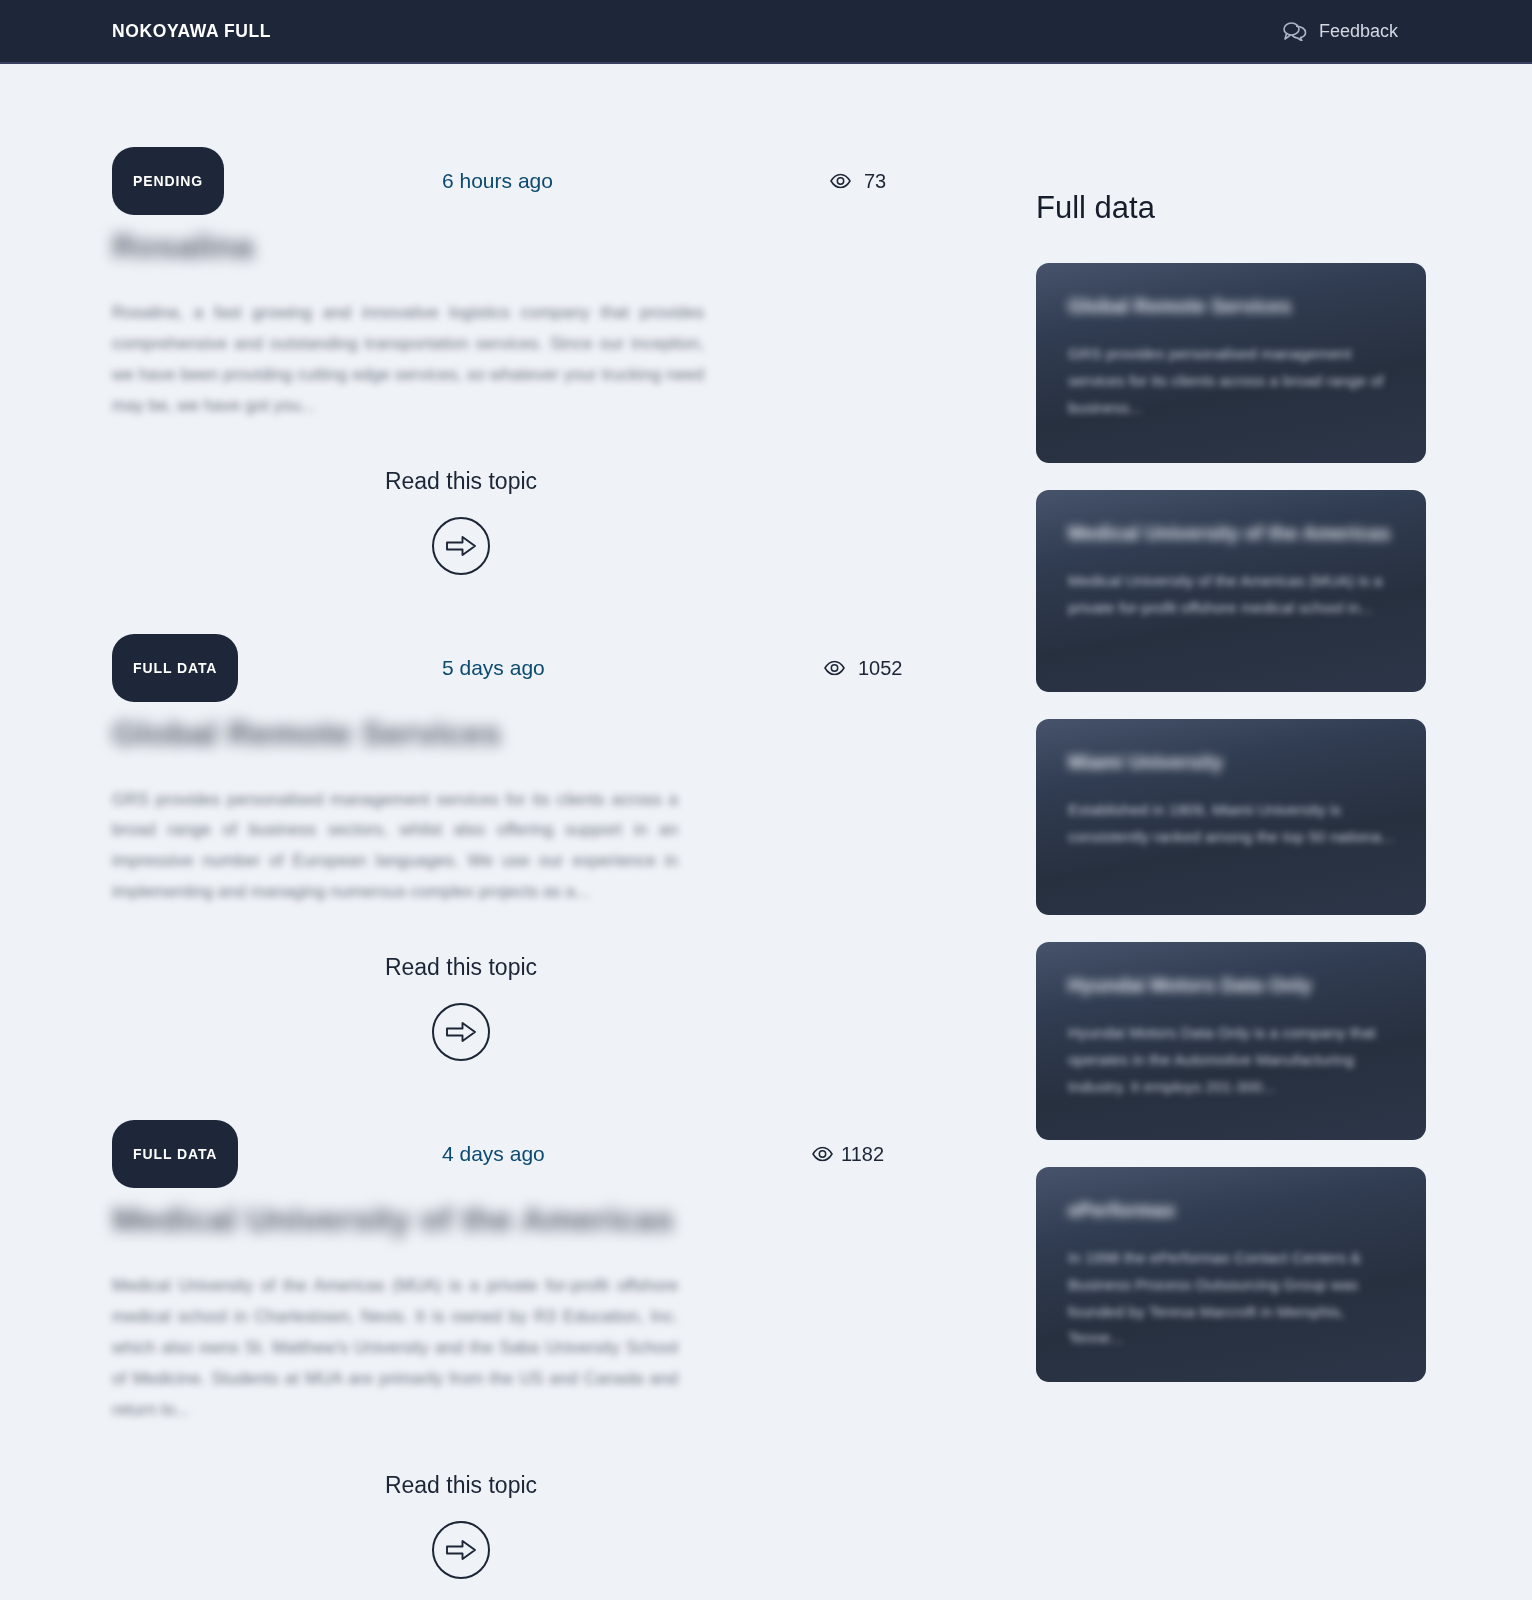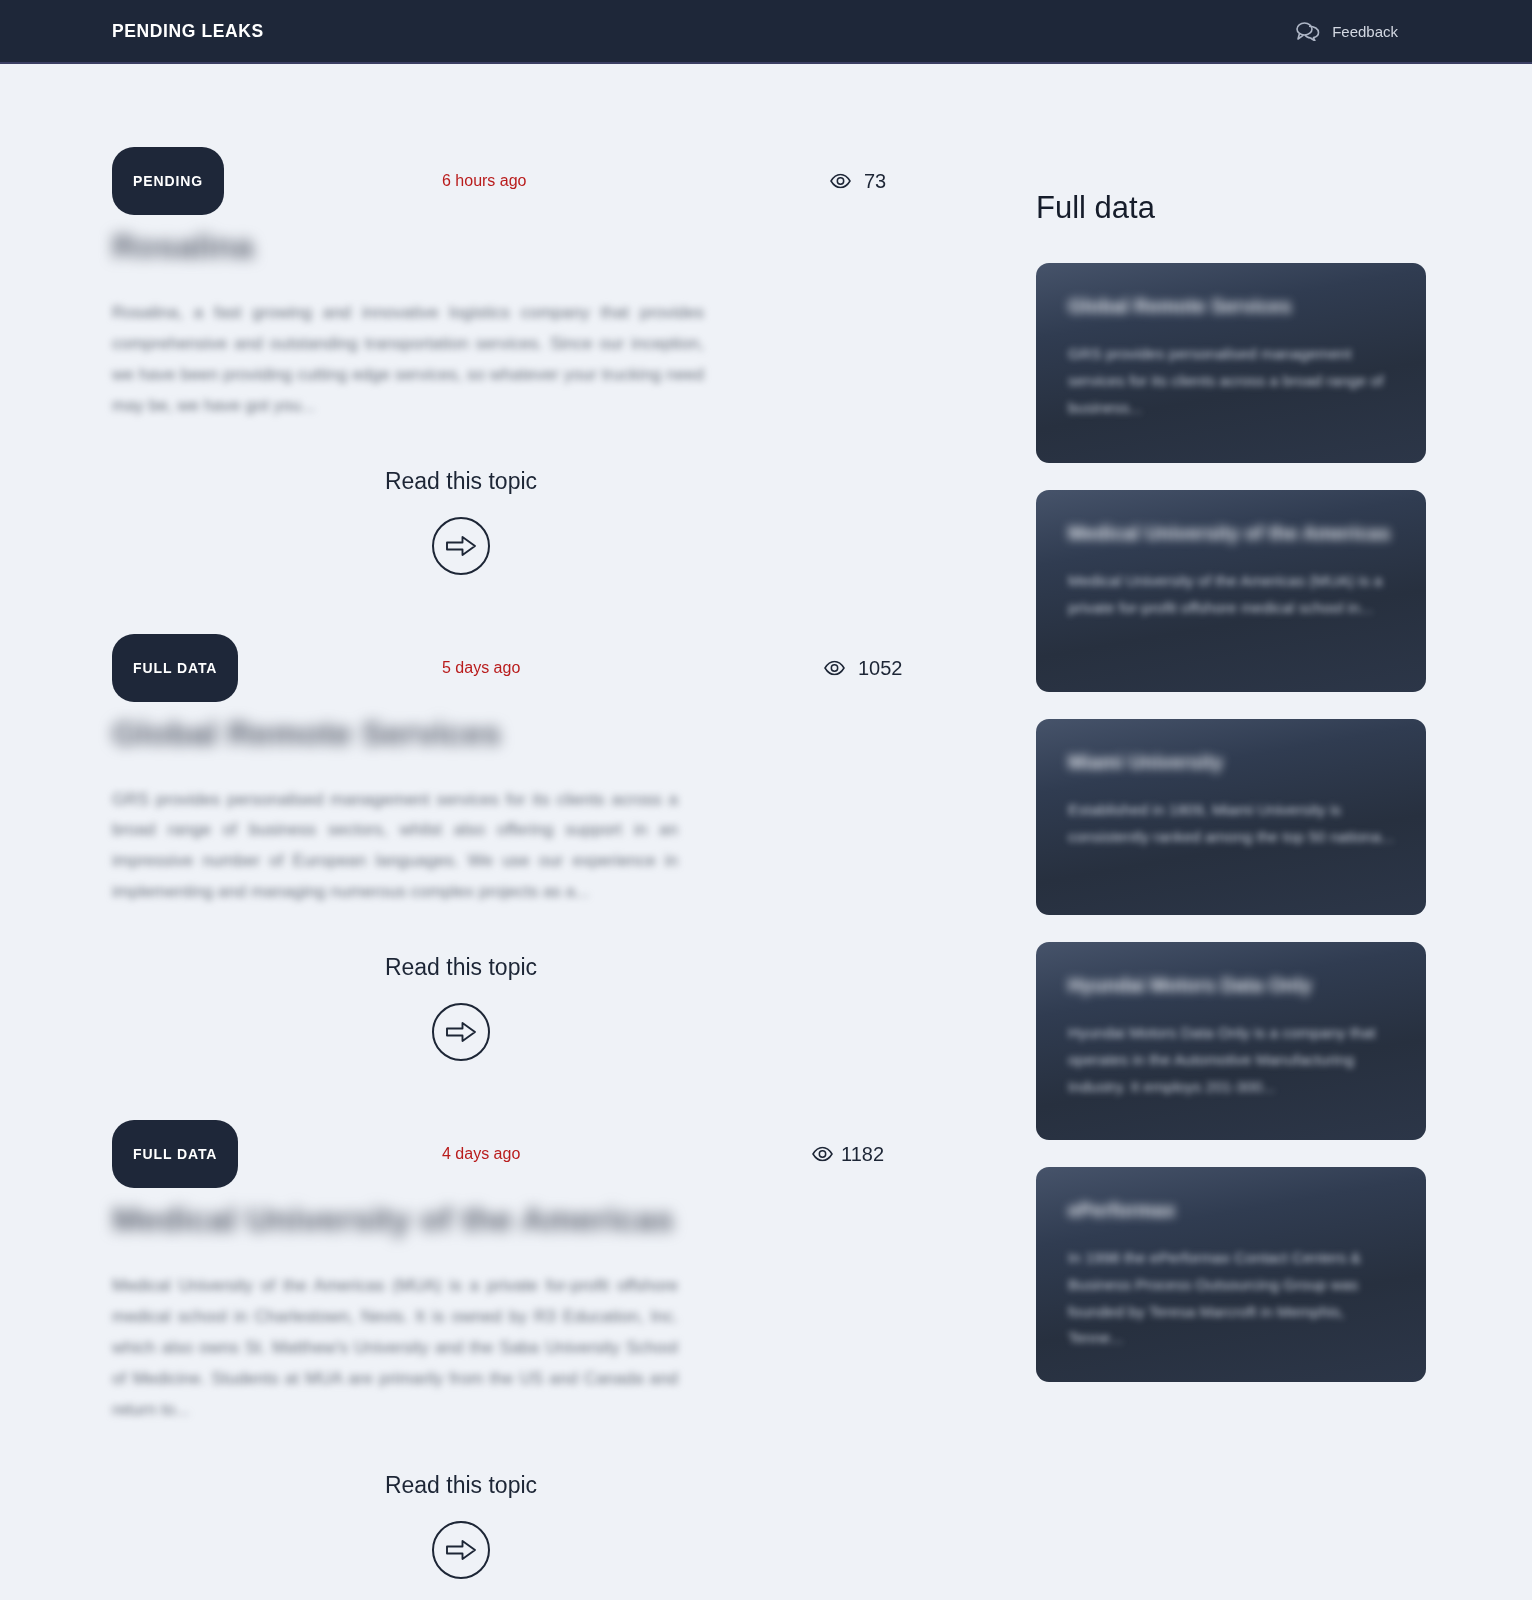--- a/index.html
+++ b/index.html
@@ -26,21 +26,21 @@
     color: #ffffff;
     font-size: 17.5px;
     font-weight: 700;
     letter-spacing: 0.6px;
   }
   .feedback {
     display: flex;
     align-items: center;
     gap: 11px;
     color: #d3d8e2;
-    font-size: 15px;
+    font-size: 18px;
     cursor: pointer;
   }
   .feedback svg { display: block; }
 
   
   .page {
     display: flex;
     align-items: flex-start;
     padding: 0;
   }
@@ -75,22 +75,22 @@
     position: relative;
     width: 100%;
     display: flex;
     align-items: center;
   }
   .ts-wrap {
     position: absolute;
     left: 330px;
     top: 50%;
     transform: translateY(-50%);
-    color: #b91c1c;
-    font-size: 16px;
+    color: #0c4a6e;
+    font-size: 21px;
   }
   .views {
     position: absolute;
     top: 50%;
     transform: translateY(-50%);
     display: flex;
     align-items: center;
     gap: 13px;
     color: #1d2636;
     font-size: 20px;
@@ -179,21 +179,21 @@
     color: #c3cad6;
     line-height: 1.72;
     filter: blur(3.4px);
     user-select: none;
   }
 </style>
 </head>
 <body>
 
 <div class="header">
-  <div class="brand">PENDING LEAKS</div>
+  <div class="brand">NOKOYAWA FULL</div>
   <div class="feedback">
     <span>
       <svg width="26" height="20" viewBox="0 0 26 20" fill="none">
         <ellipse cx="9.5" cy="8" rx="7.5" ry="6" stroke="#aeb6c6" stroke-width="1.6"></ellipse>
         <path d="M4.5 12.5 L3 18 L8.5 14.2" stroke="#aeb6c6" stroke-width="1.6" fill="none" stroke-linejoin="round"></path>
         <path d="M14 5.2 C19.5 5.2 23.5 8 23.5 11.5 C23.5 14 21.5 16 18.5 16.6 L20 20 L15.5 17 C13 16.8 11 15.6 10 14" stroke="#aeb6c6" stroke-width="1.6" fill="none" stroke-linejoin="round"></path>
       </svg>
     </span>
     <span>Feedback</span>
   </div>

